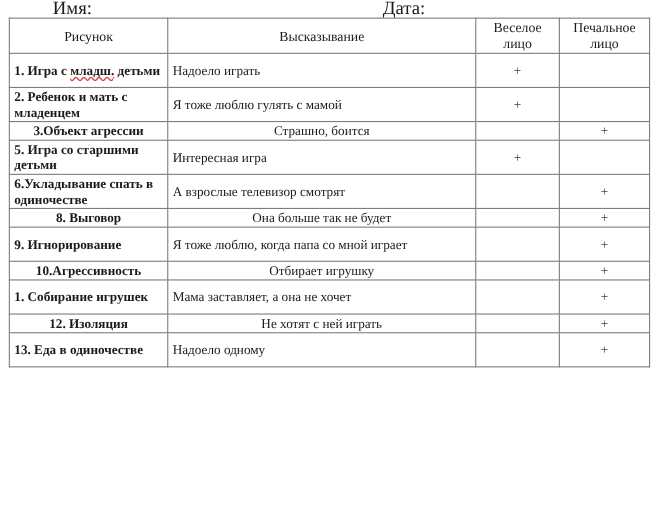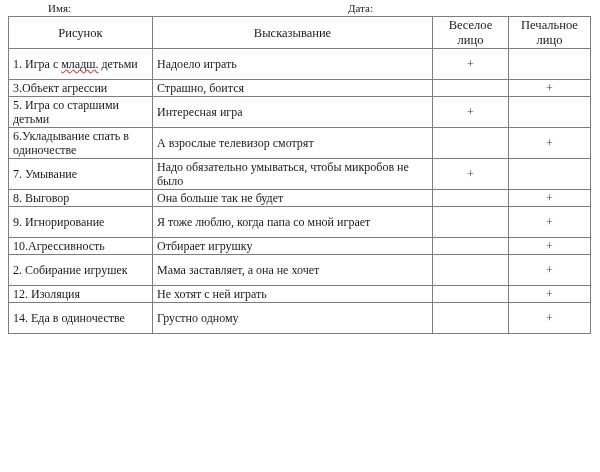--- a/index.html
+++ b/index.html
@@ -21,21 +21,21 @@
     position: relative;
     width: 600px;
     height: 472px;
     box-sizing: border-box;
   }
 
   
   .fields {
     position: relative;
     height: 16px;
-    font-size: 11px;
+    font-size: 17px;
     line-height: 16px;
   }
   .field {
     position: absolute;
     top: 0;
     white-space: nowrap;
   }
   .field-name { left: 48px; }
   .field-date { left: 348px; }
 
@@ -78,35 +78,36 @@
   }
   th.h-happy, th.h-sad {
     vertical-align: top;
     padding-top: 2px;
   }
 
   td.pic {
     text-align: left;
     line-height: 14px;
     padding-left: 4px;
+    font-weight: bold;
   }
   td.state {
     text-align: left;
     line-height: 14px;
     padding-left: 5px;
     margin-top: 7px;
   }
   td.mark {
     text-align: center;
     font-size: 12px;
     color: #33434a;
   }
 
   
-  tr.r1 td { height: 16px; }
+  tr.r1 td { height: 16px; text-align: center; }
   tr.r2 td { height: 30px; }
 
   
   .misspelled {
     text-decoration: underline wavy #d94a4a;
     text-decoration-skip-ink: none;
     -webkit-text-decoration: underline wavy #d94a4a;
   }
 </style>
 </head>
@@ -141,77 +142,77 @@
           </th>
         </tr>
       </thead>
       <tbody id="tbody">
           <tr class="r2">
             <td class="pic">1. Игра с <span class="misspelled">младш.</span> детьми</td>
             <td class="state">Надоело играть</td>
             <td class="mark">+</td>
             <td class="mark"></td>
           </tr>
+          <tr class="r2">
+            <td class="pic">2. Ребенок и мать с младенцем</td>
+            <td class="state">Я тоже люблю гулять с мамой</td>
+            <td class="mark">+</td>
+            <td class="mark"></td>
+          </tr>
           <tr class="r1">
             <td class="pic">3.Объект агрессии</td>
             <td class="state">Страшно, боится</td>
             <td class="mark"></td>
             <td class="mark">+</td>
           </tr>
           <tr class="r2">
             <td class="pic">5. Игра со старшими детьми</td>
             <td class="state">Интересная игра</td>
             <td class="mark">+</td>
             <td class="mark"></td>
           </tr>
           <tr class="r2">
             <td class="pic">6.Укладывание спать в одиночестве</td>
             <td class="state">А взрослые телевизор смотрят</td>
             <td class="mark"></td>
             <td class="mark">+</td>
           </tr>
-          <tr class="r2">
-            <td class="pic">7. Умывание</td>
-            <td class="state">Надо обязательно умываться, чтобы микробов не было</td>
-            <td class="mark">+</td>
-            <td class="mark"></td>
-          </tr>
           <tr class="r1">
             <td class="pic">8. Выговор</td>
             <td class="state">Она больше так не будет</td>
             <td class="mark"></td>
             <td class="mark">+</td>
           </tr>
           <tr class="r2">
             <td class="pic">9. Игнорирование</td>
             <td class="state">Я тоже люблю,  когда папа со мной играет</td>
             <td class="mark"></td>
             <td class="mark">+</td>
           </tr>
           <tr class="r1">
             <td class="pic">10.Агрессивность</td>
             <td class="state">Отбирает игрушку</td>
             <td class="mark"></td>
             <td class="mark">+</td>
           </tr>
           <tr class="r2">
-            <td class="pic">2. Собирание игрушек</td>
+            <td class="pic">1. Собирание игрушек</td>
             <td class="state">Мама заставляет, а она не хочет</td>
             <td class="mark"></td>
             <td class="mark">+</td>
           </tr>
           <tr class="r1">
             <td class="pic">12. Изоляция</td>
             <td class="state">Не хотят с ней играть</td>
             <td class="mark"></td>
             <td class="mark">+</td>
           </tr>
           <tr class="r2">
-            <td class="pic">14. Еда в одиночестве</td>
-            <td class="state">Грустно одному</td>
+            <td class="pic">13. Еда в одиночестве</td>
+            <td class="state">Надоело одному</td>
             <td class="mark"></td>
             <td class="mark">+</td>
           </tr>
         </tbody>
     </table>
   </div>
 
 </div>
 
 </body></html>

